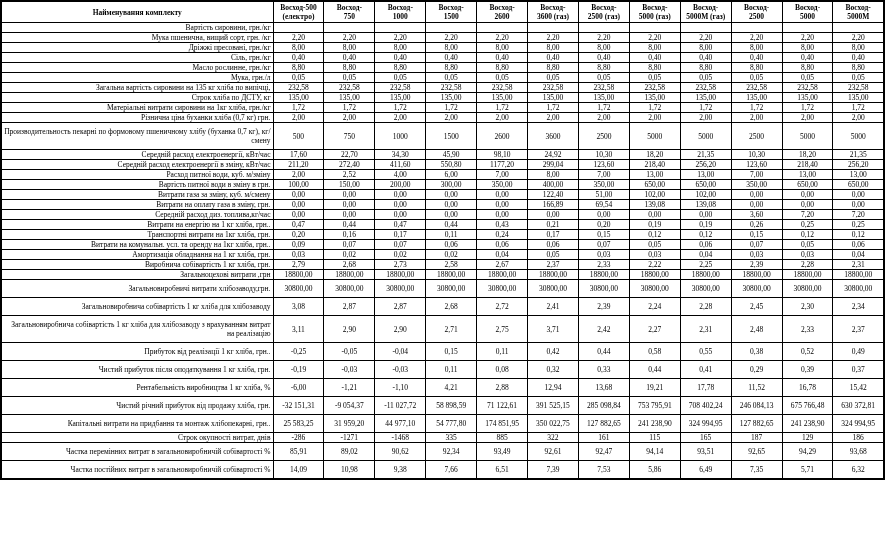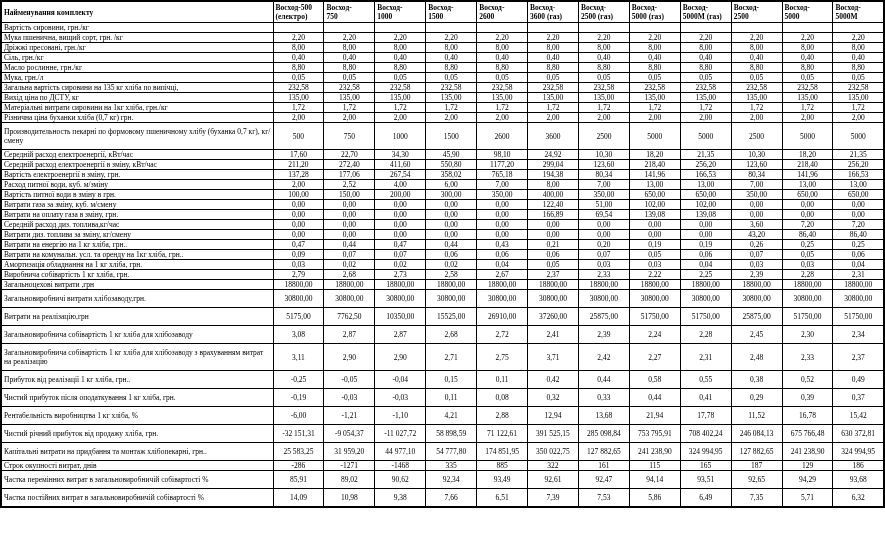--- a/index.html
+++ b/index.html
@@ -15,26 +15,26 @@
   table.grid th, table.grid td {
     border:1px solid #000;
     padding:0 2px;
     vertical-align:middle;
     line-height:9px;
     overflow:hidden;
   }
   table.grid { border:2px solid #000; }
   thead th {
     font-weight:bold;
-    text-align:left;
+    text-align:center;
     white-space:pre-line;
     height:20px;
     border-bottom:1.5px solid #000;
   }
-  td.lbl { text-align:left; }
+  td.lbl { text-align:right; }
   td.val { text-align:center; }
   tr.tall td { padding-top:4px; padding-bottom:4px; }
   col.c-label { width:272px; }
 </style>
 </head>
 <body>
 
 <div class="page">
   <table class="grid">
     <colgroup>
@@ -171,21 +171,21 @@
           <td class="val">232,58</td>
           <td class="val">232,58</td>
           <td class="val">232,58</td>
           <td class="val">232,58</td>
           <td class="val">232,58</td>
           <td class="val">232,58</td>
           <td class="val">232,58</td>
           <td class="val">232,58</td>
         </tr>
         <tr>
-          <td class="lbl">Вихід ціна по ДСТУ, кг</td>
+          <td class="lbl">Строк хліба по ДСТУ, кг</td>
           <td class="val">135,00</td>
           <td class="val">135,00</td>
           <td class="val">135,00</td>
           <td class="val">135,00</td>
           <td class="val">135,00</td>
           <td class="val">135,00</td>
           <td class="val">135,00</td>
           <td class="val">135,00</td>
           <td class="val">135,00</td>
           <td class="val">135,00</td>
@@ -261,35 +261,20 @@
           <td class="val">1177,20</td>
           <td class="val">299,04</td>
           <td class="val">123,60</td>
           <td class="val">218,40</td>
           <td class="val">256,20</td>
           <td class="val">123,60</td>
           <td class="val">218,40</td>
           <td class="val">256,20</td>
         </tr>
         <tr>
-          <td class="lbl">Вартість електроенергії в зміну, грн.</td>
-          <td class="val">137,28</td>
-          <td class="val">177,06</td>
-          <td class="val">267,54</td>
-          <td class="val">358,02</td>
-          <td class="val">765,18</td>
-          <td class="val">194,38</td>
-          <td class="val">80,34</td>
-          <td class="val">141,96</td>
-          <td class="val">166,53</td>
-          <td class="val">80,34</td>
-          <td class="val">141,96</td>
-          <td class="val">166,53</td>
-        </tr>
-        <tr>
           <td class="lbl">Расход питної води, куб. м/зміну</td>
           <td class="val">2,00</td>
           <td class="val">2,52</td>
           <td class="val">4,00</td>
           <td class="val">6,00</td>
           <td class="val">7,00</td>
           <td class="val">8,00</td>
           <td class="val">7,00</td>
           <td class="val">13,00</td>
           <td class="val">13,00</td>
@@ -351,50 +336,50 @@
           <td class="val">0,00</td>
           <td class="val">0,00</td>
           <td class="val">0,00</td>
           <td class="val">0,00</td>
           <td class="val">0,00</td>
           <td class="val">3,60</td>
           <td class="val">7,20</td>
           <td class="val">7,20</td>
         </tr>
         <tr>
-          <td class="lbl">Витрати диз. топлива за зміну, кг/смену</td>
-          <td class="val">0,00</td>
-          <td class="val">0,00</td>
-          <td class="val">0,00</td>
-          <td class="val">0,00</td>
-          <td class="val">0,00</td>
-          <td class="val">0,00</td>
-          <td class="val">0,00</td>
-          <td class="val">0,00</td>
-          <td class="val">0,00</td>
-          <td class="val">43,20</td>
-          <td class="val">86,40</td>
-          <td class="val">86,40</td>
-        </tr>
-        <tr>
           <td class="lbl">Витрати на енергію на 1 кг хліба, грн..</td>
           <td class="val">0,47</td>
           <td class="val">0,44</td>
           <td class="val">0,47</td>
           <td class="val">0,44</td>
           <td class="val">0,43</td>
           <td class="val">0,21</td>
           <td class="val">0,20</td>
           <td class="val">0,19</td>
           <td class="val">0,19</td>
           <td class="val">0,26</td>
           <td class="val">0,25</td>
           <td class="val">0,25</td>
         </tr>
         <tr>
+          <td class="lbl">Транспортні витрати на 1кг хліба, грн.</td>
+          <td class="val">0,20</td>
+          <td class="val">0,16</td>
+          <td class="val">0,17</td>
+          <td class="val">0,11</td>
+          <td class="val">0,24</td>
+          <td class="val">0,17</td>
+          <td class="val">0,15</td>
+          <td class="val">0,12</td>
+          <td class="val">0,12</td>
+          <td class="val">0,15</td>
+          <td class="val">0,12</td>
+          <td class="val">0,12</td>
+        </tr>
+        <tr>
           <td class="lbl">Витрати на комунальн. усл. та оренду на 1кг хліба, грн..</td>
           <td class="val">0,09</td>
           <td class="val">0,07</td>
           <td class="val">0,07</td>
           <td class="val">0,06</td>
           <td class="val">0,06</td>
           <td class="val">0,06</td>
           <td class="val">0,07</td>
           <td class="val">0,05</td>
           <td class="val">0,06</td>
@@ -456,35 +441,20 @@
           <td class="val">30800,00</td>
           <td class="val">30800,00</td>
           <td class="val">30800,00</td>
           <td class="val">30800,00</td>
           <td class="val">30800,00</td>
           <td class="val">30800,00</td>
           <td class="val">30800,00</td>
           <td class="val">30800,00</td>
         </tr>
         <tr class="tall">
-          <td class="lbl">Витрати на реалізацію,грн</td>
-          <td class="val">5175,00</td>
-          <td class="val">7762,50</td>
-          <td class="val">10350,00</td>
-          <td class="val">15525,00</td>
-          <td class="val">26910,00</td>
-          <td class="val">37260,00</td>
-          <td class="val">25875,00</td>
-          <td class="val">51750,00</td>
-          <td class="val">51750,00</td>
-          <td class="val">25875,00</td>
-          <td class="val">51750,00</td>
-          <td class="val">51750,00</td>
-        </tr>
-        <tr class="tall">
           <td class="lbl">Загальновиробнича собівартість 1 кг хліба для хлібозаводу</td>
           <td class="val">3,08</td>
           <td class="val">2,87</td>
           <td class="val">2,87</td>
           <td class="val">2,68</td>
           <td class="val">2,72</td>
           <td class="val">2,41</td>
           <td class="val">2,39</td>
           <td class="val">2,24</td>
           <td class="val">2,28</td>
@@ -539,21 +509,21 @@
         </tr>
         <tr class="tall">
           <td class="lbl">Рентабельність виробництва 1 кг хліба, %</td>
           <td class="val">-6,00</td>
           <td class="val">-1,21</td>
           <td class="val">-1,10</td>
           <td class="val">4,21</td>
           <td class="val">2,88</td>
           <td class="val">12,94</td>
           <td class="val">13,68</td>
-          <td class="val">21,94</td>
+          <td class="val">19,21</td>
           <td class="val">17,78</td>
           <td class="val">11,52</td>
           <td class="val">16,78</td>
           <td class="val">15,42</td>
         </tr>
         <tr class="tall">
           <td class="lbl">Чистий річний прибуток від продажу хліба, грн.</td>
           <td class="val">-32 151,31</td>
           <td class="val">-9 054,37</td>
           <td class="val">-11 027,72</td>

